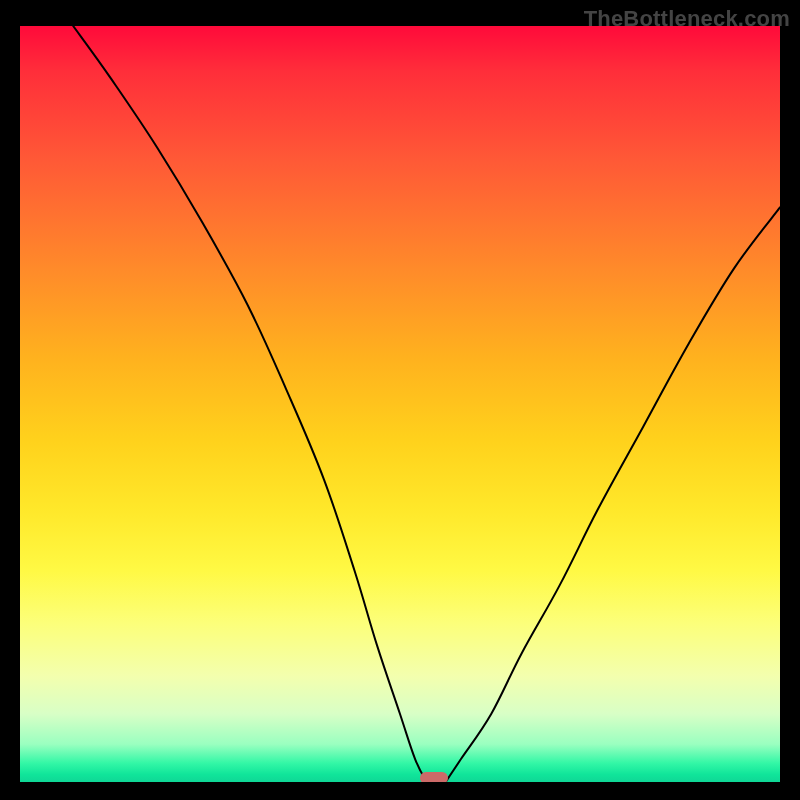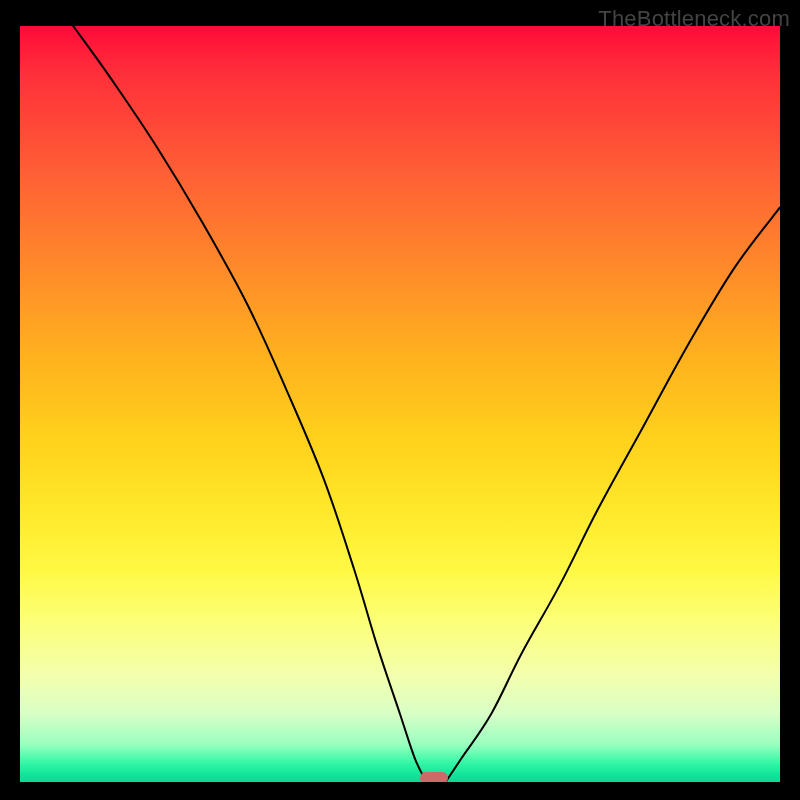--- a/index.html
+++ b/index.html
@@ -16,21 +16,21 @@
     width: 800px;
     height: 800px;
     background: #000;
   }
   .watermark {
     position: absolute;
     top: 6px;
     right: 10px;
     color: #444;
     font-size: 22px;
-    font-weight: 400;
+    font-weight: 700;
     letter-spacing: 0.2px;
     z-index: 10;
     user-select: none;
   }
   .plot {
     position: absolute;
     left: 20px;
     top: 26px;
     width: 760px;
     height: 756px;

